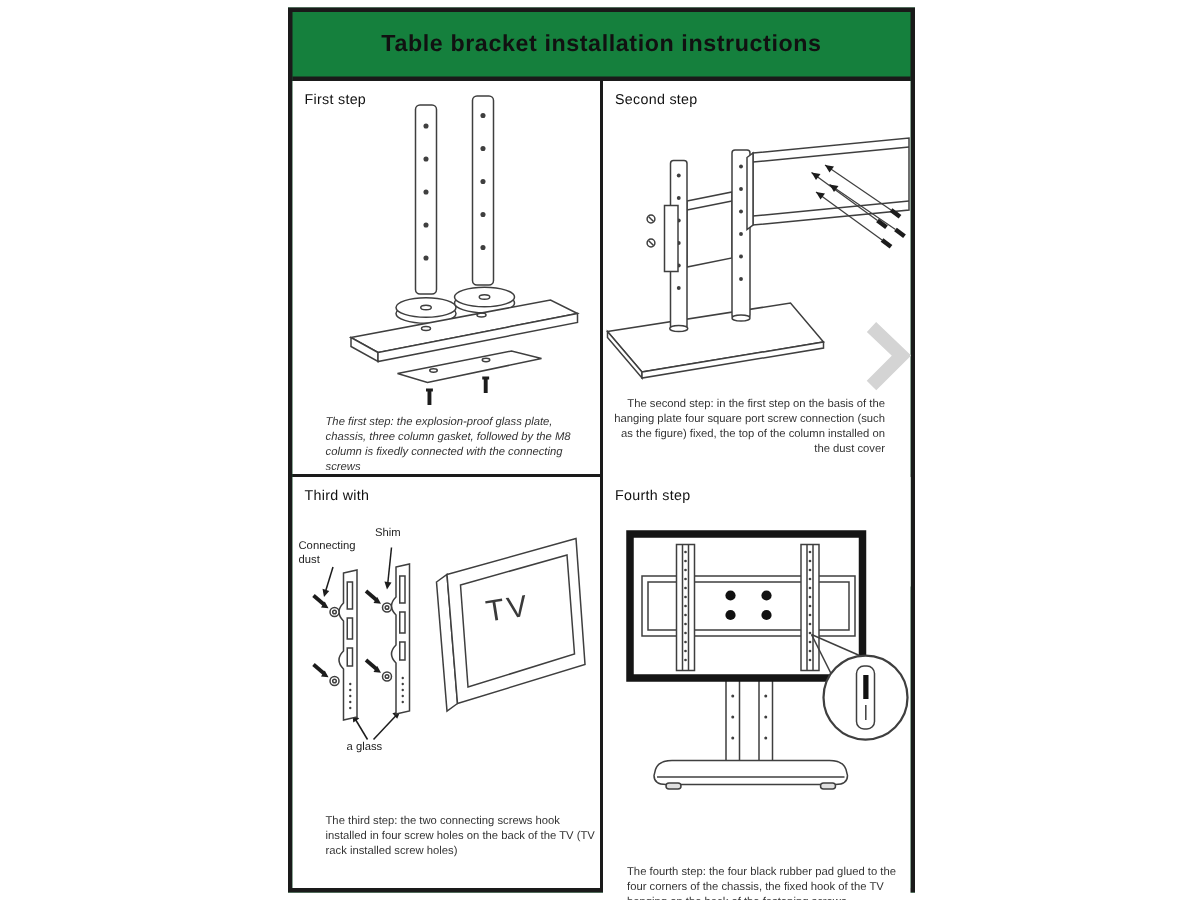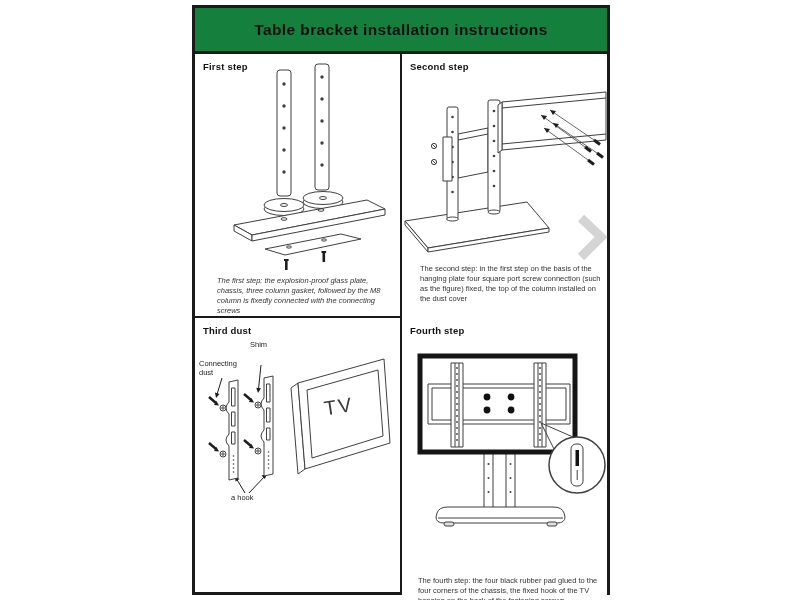--- a/index.html
+++ b/index.html
@@ -16,21 +16,21 @@
   .title-box{height:43px;border-bottom:3px solid var(--border);display:flex;align-items:center;
        justify-content:center;font-weight:bold;font-size:15.5px;letter-spacing:.4px;color:#111;}
   .grid{position:relative;width:412px;height:538px;}
   .vdiv{position:absolute;left:205px;top:0;width:2px;height:538px;background:var(--border);}
   .hdiv{position:absolute;left:0;top:262px;width:412px;height:2px;background:var(--border);}
   .panel{position:absolute;background:#fff;overflow:hidden;}
   .panel.p1{left:0;top:0;width:205px;height:262px;}
   .panel.p2{left:207px;top:0;width:205px;height:337px;}
   .panel.p3{left:0;top:264px;width:205px;height:274px;}
   .panel.p4{left:207px;top:264px;width:205px;height:346px;}
-  .step-heading{position:absolute;left:8px;top:7px;font-weight:bold;font-size:9.5px;
+  .step-heading{position:absolute;left:8px;top:7px;font-weight:normal;font-size:9.5px;
        letter-spacing:.2px;color:#111;z-index:3;}
   .caption{position:absolute;font-size:7.5px;line-height:1.32;color:var(--text);z-index:3;}
   .illus{position:absolute;left:0;top:0;z-index:1;}
   .illus *{vector-effect:non-scaling-stroke;}
   .diagram-label{position:absolute;font-size:7.5px;line-height:1.15;color:#222;z-index:3;}
   .tv-text{position:absolute;left:129px;top:76px;width:46px;font-size:20px;letter-spacing:2px;
        color:#3a3a3a;transform:rotate(-9deg);z-index:2;}
   .chevron-wrap{position:absolute;left:574px;top:211px;width:36px;height:54px;z-index:5;cursor:pointer;}
   svg{display:block;}
 </style>
@@ -156,28 +156,28 @@
               <path d="M151,69 l6,1 l-3,4 Z"></path>
             </g>
             <g stroke="#1c1c1c" stroke-width="3">
               <line x1="183" y1="93" x2="189" y2="97.5"></line>
               <line x1="192" y1="86" x2="198" y2="90.5"></line>
               <line x1="186" y1="106" x2="192" y2="110.5"></line>
               <line x1="195" y1="99" x2="201" y2="103.5"></line>
             </g>
           </g>
         </svg>
-        <div class="caption" style="left:18px;top:210px;width:182px;">The second step: in the first step on the basis of the hanging plate four square port screw connection (such as the figure) fixed, the top of the column installed on the dust cover</div>
+        <div class="caption" style="left:6px;top:210px;width:182px;text-align:right;">The second step: in the first step on the basis of the hanging plate four square port screw connection (such as the figure) fixed, the top of the column installed on the dust cover</div>
       </div>
 
       <div class="panel p3">
-        <div class="step-heading">Third dust</div>
+        <div class="step-heading">Third with</div>
         <div class="diagram-label" style="left:4px;top:42px;width:48px;">Connecting dust</div>
-        <div class="diagram-label" style="left:55px;top:23px;text-align:right;">Shim</div>
-        <div class="diagram-label" style="left:36px;top:176px;">a hook</div>
+        <div class="diagram-label" style="left:55px;top:33px;text-align:right;">Shim</div>
+        <div class="diagram-label" style="left:36px;top:176px;">a glass</div>
         <div class="tv-text">TV</div>
         <svg class="illus" width="205" height="274" viewBox="0 0 205 274" stroke="#3f3f3f" stroke-width="1" fill="none">
           <g stroke="#1c1c1c" stroke-width="1">
             <line x1="27" y1="60" x2="21.8" y2="77"></line>
             <path d="M21,80 l-1,-5.5 l4.5,1.5 Z" fill="#1c1c1c" stroke="none"></path>
             <line x1="66" y1="47" x2="63.4" y2="72"></line>
             <path d="M63,75 l-1.7,-5.3 l4.7,0.6 Z" fill="#1c1c1c" stroke="none"></path>
             <line x1="50" y1="175" x2="41" y2="160"></line>
             <path d="M40,158 l0.5,5.6 l4,-2.6 Z" fill="#1c1c1c" stroke="none"></path>
             <line x1="54" y1="175" x2="70" y2="158"></line>
@@ -230,20 +230,21 @@
               <path d="M24,133.5 l-5,-0.5 l2.5,-4 Z"></path>
               <path d="M59,130.5 l-5,-0.5 l2.5,-4 Z"></path>
             </g>
           </g>
           <g>
             <path d="M96,70 L103,65 L110,151 L103,156 Z" fill="#fff"></path>
             <path d="M103,65 L189,41 L195,125 L110,151 Z" fill="#fff"></path>
             <path d="M112,72 L183,52 L188,118 L117,140 Z" fill="#fff"></path>
           </g>
         </svg>
+        <div class="caption" style="left:22px;top:224px;width:182px;">The third step: the two connecting screws hook installed in four screw holes on the back of the TV (TV rack installed screw holes)</div>
       </div>
 
       <div class="panel p4">
         <div class="step-heading">Fourth step</div>
         <svg class="illus" width="205" height="274" viewBox="0 0 205 274" stroke="#3f3f3f" stroke-width="1" fill="none">
           <g>
             <rect x="82" y="134" width="9" height="56" fill="#fff"></rect>
             <rect x="104" y="134" width="9" height="56" fill="#fff"></rect>
             <circle cx="86.5" cy="146" r="1" fill="#3f3f3f" stroke="none"></circle>
             <circle cx="86.5" cy="160" r="1" fill="#3f3f3f" stroke="none"></circle>

